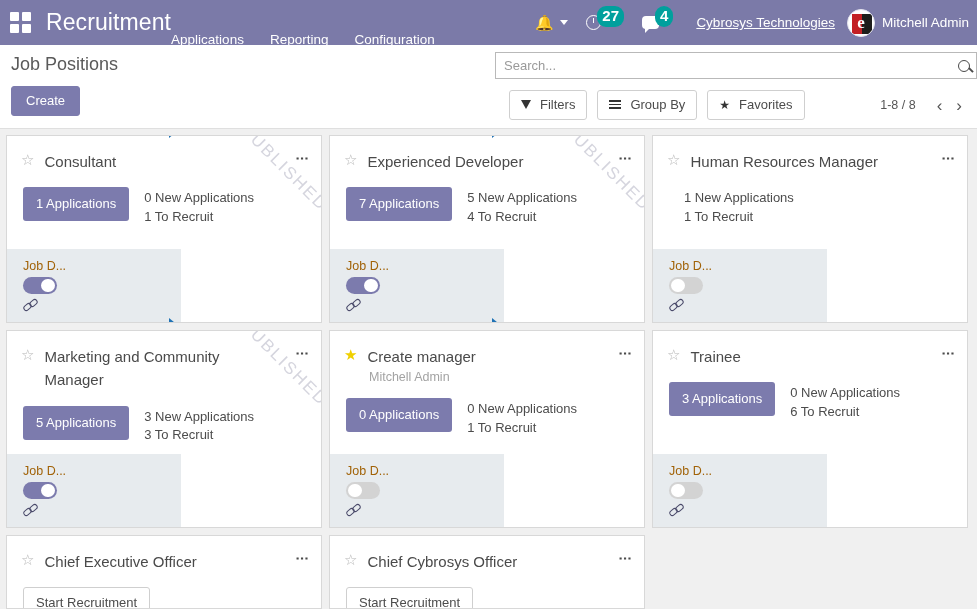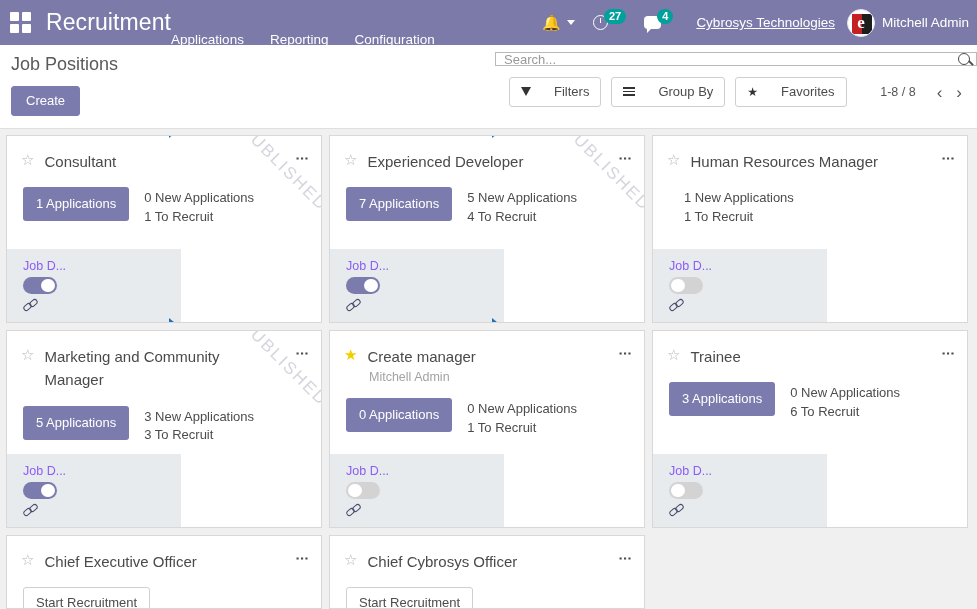--- a/index.html
+++ b/index.html
@@ -83,21 +83,21 @@
   .chat-ico::after {
     content: ""; position: absolute;
     left: 3px; bottom: -4px;
     border-left: 5px solid #fff;
     border-bottom: 5px solid transparent;
     border-right: 2px solid transparent;
   }
   .badge {
     background: #00a09d;
     color: #fff;
-    font-size: 11px;
+    font-size: 15px;
     font-weight: 700;
     border-radius: 9px;
     padding: 1px 5px 2px;
     margin-left: -4px;
     position: relative;
     top: -6px;
     line-height: 1.15;
   }
   .company {
     font-size: 13.5px;
@@ -154,21 +154,21 @@
     font-family: "Liberation Sans", sans-serif;
   }
   .search-area {
     position: absolute;
     right: 0; top: 7px;
     width: 482px;
   }
   .searchbox {
     border: 1px solid #b9b9b9;
     background: #fff;
-    height: 14px;
+    height: 27px;
     display: flex;
     align-items: center;
     padding: 0 6px 0 8px;
   }
   .searchbox input {
     border: none; outline: none;
     flex: 1;
     font-size: 13px;
     color: #4c4c4c;
     font-family: "Liberation Sans", sans-serif;
@@ -198,21 +198,21 @@
   }
   .fbtn {
     background: #fff;
     border: 1px solid #cfcfcf;
     border-radius: 3px;
     font-size: 13px;
     color: #4c4c4c;
     padding: 6px 11px 7px;
     margin-right: 10px;
     cursor: pointer;
-    display: flex; align-items: center; gap: 23px;
+    display: flex; align-items: center; gap: 9px;
     font-family: "Liberation Sans", sans-serif;
     white-space: nowrap;
   }
   .ico-funnel {
     width: 0; height: 0;
     border-left: 5px solid transparent;
     border-right: 5px solid transparent;
     border-top: 9px solid #333;
     position: relative;
   }
@@ -339,21 +339,21 @@
     margin-top: auto;
     width: 174px;
     background: #e7ebee;
     padding: 10px 0 9px 16px;
     min-height: 72px;
     position: relative;
     z-index: 3;
   }
   .footer-label {
     font-size: 12.5px;
-    color: #8b5cf6;
+    color: #a16207;
     margin-bottom: 4px;
   }
   .switch {
     width: 34px; height: 17px;
     border-radius: 10px;
     position: relative;
     cursor: pointer;
     display: block;
     margin-bottom: 5px;
   }

